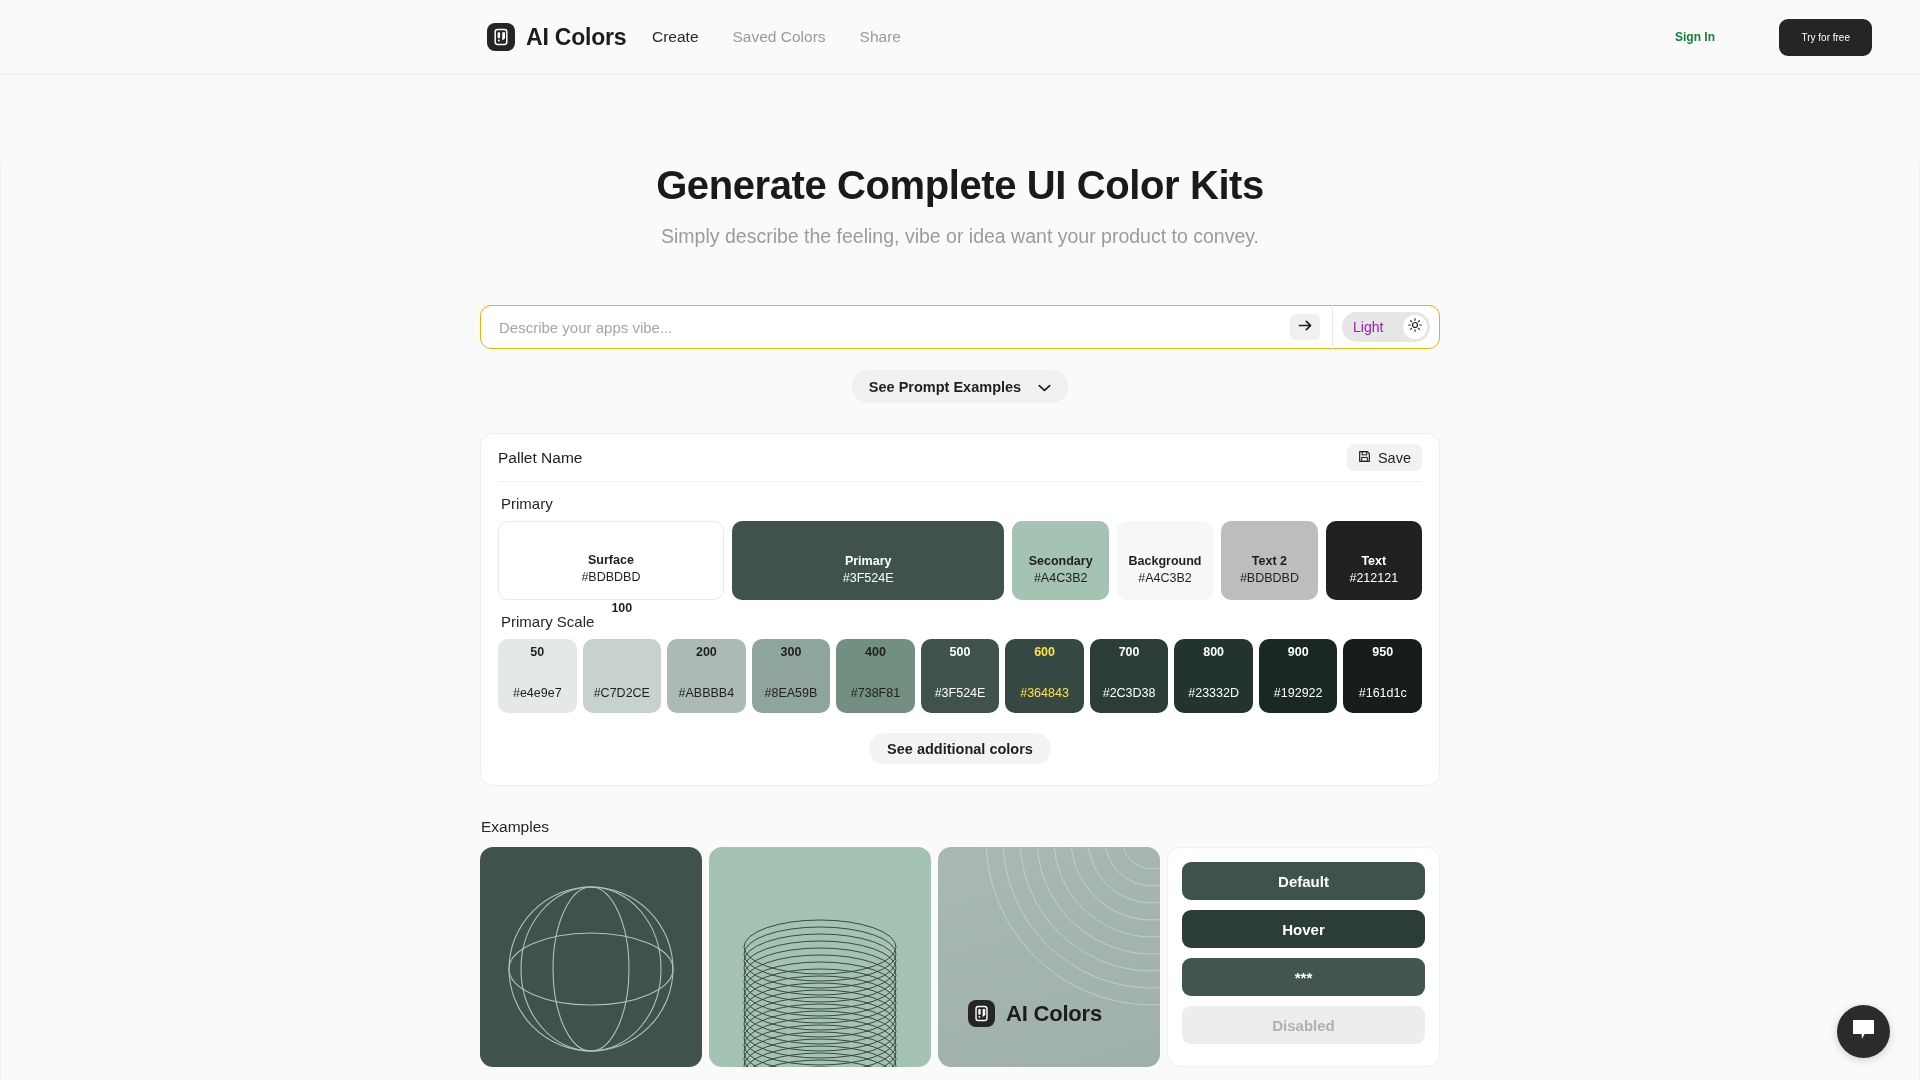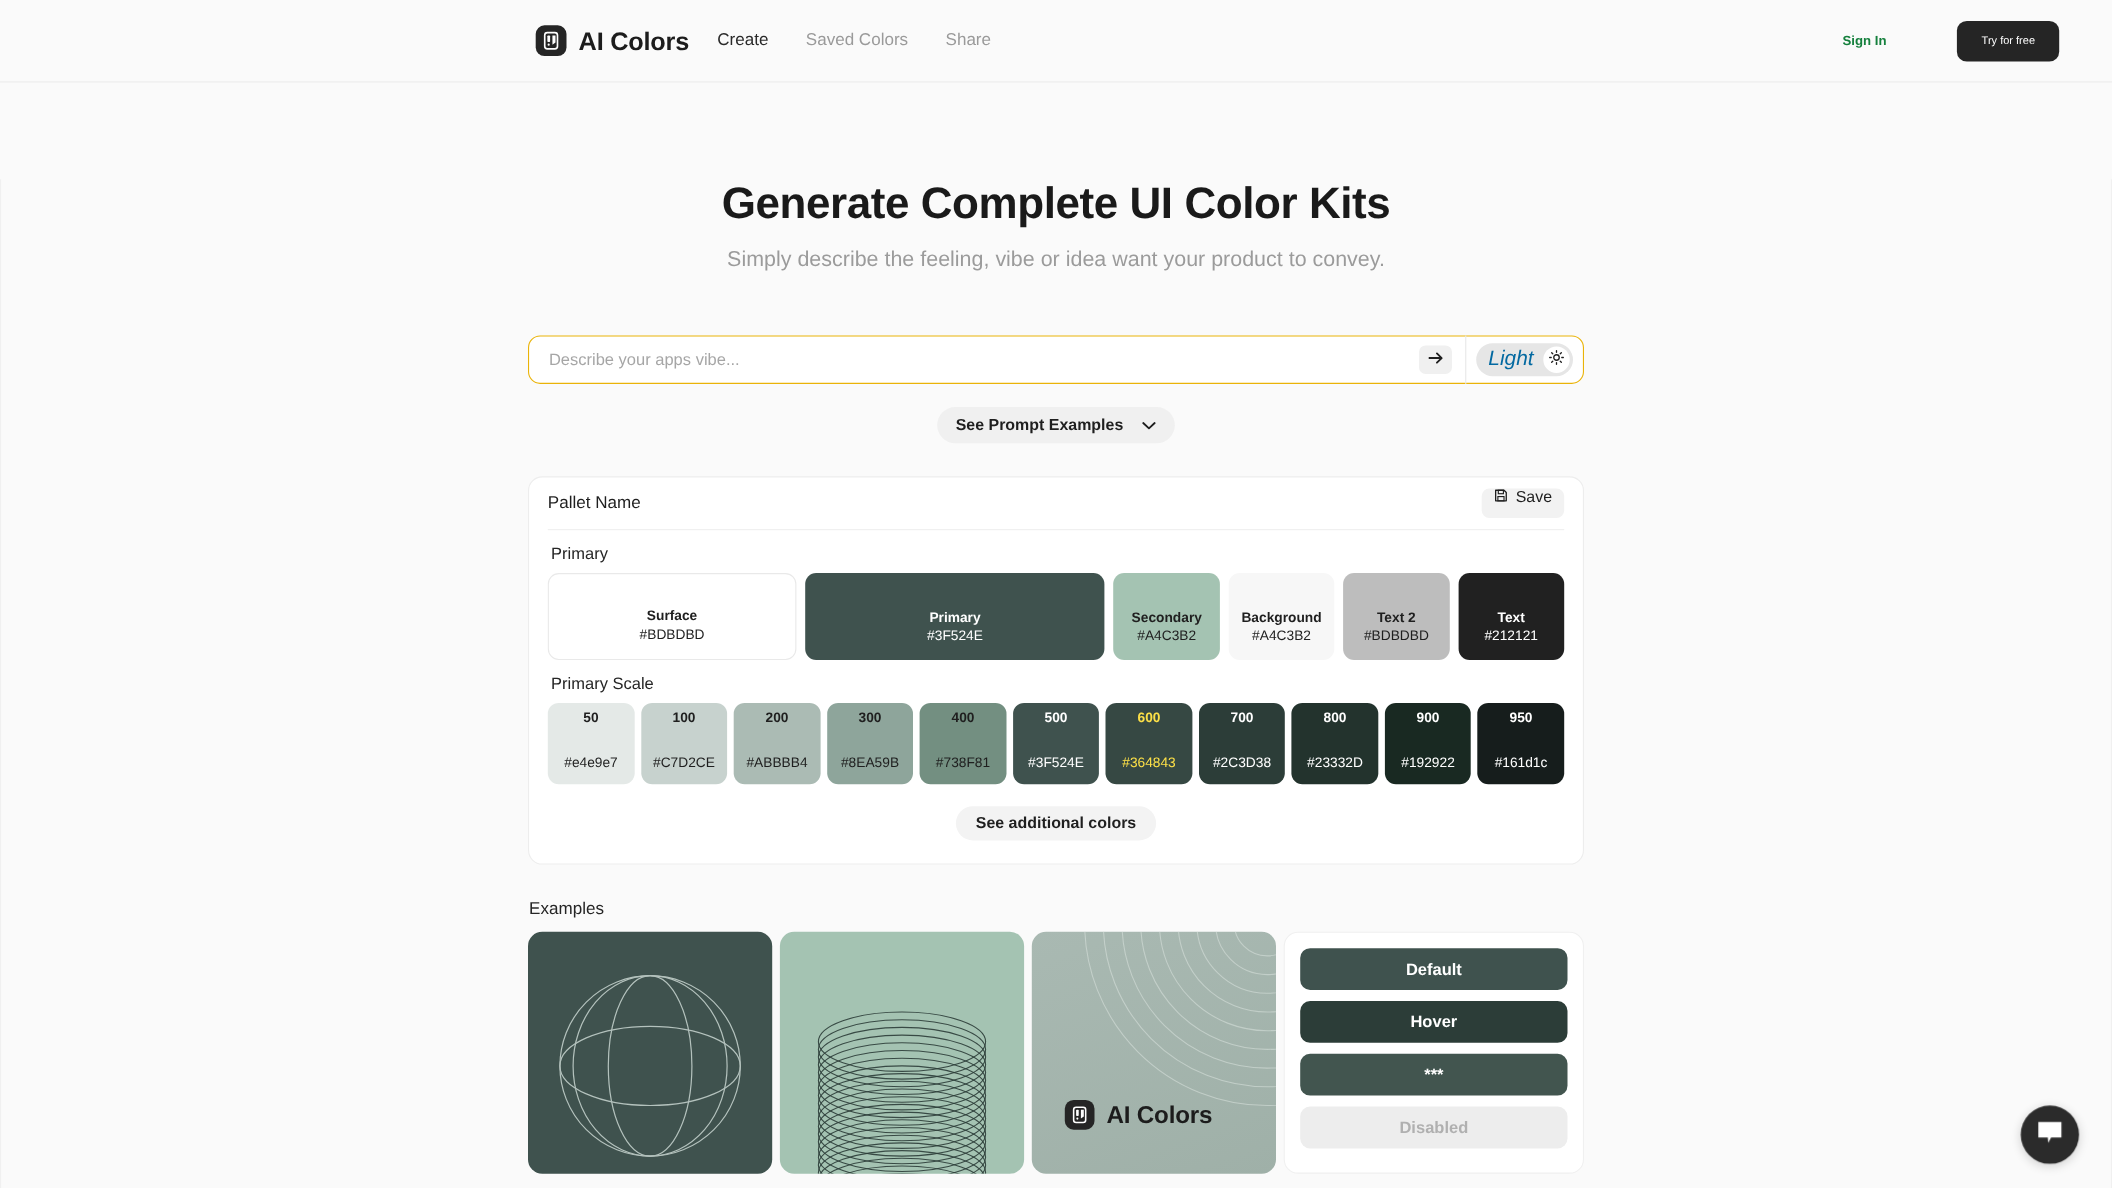--- a/index.html
+++ b/index.html
@@ -147,21 +147,21 @@
     width: 88px; height: 30px;
     margin: 0 9px;
     background: #e6e6e6;
     border-radius: 15px;
     display: flex; align-items: center;
     justify-content: space-between;
     padding: 0 3px 0 11px;
     cursor: pointer;
     flex-shrink: 0;
   }
-  .theme-label { font-size: 19px; color: #0369a1; font-weight: 400; font-style: italic; }
+  .theme-label { font-size: 14px; color: #a21caf; font-weight: 400; }
   .theme-knob {
     width: 24px; height: 24px; border-radius: 50%;
     background: #ffffff;
     display: flex; align-items: center; justify-content: center;
   }
 
   .examples-toggle {
     margin: 21px auto 0;
     width: 216px; height: 33px;
     background: #f0f0f0;
@@ -185,21 +185,21 @@
     border-radius: 13px;
     padding: 0 17px 17px;
   }
   .palette-head {
     height: 48px;
     display: flex; align-items: center; justify-content: space-between;
     border-bottom: 1px solid #efefef;
   }
   .palette-title { font-size: 15.5px; color: #1f1f1f; font-weight: 400; }
   .save-btn {
-    display: flex; align-items: flex-start; gap: 7px;
+    display: flex; align-items: center; gap: 7px;
     background: #f2f2f2;
     border: none; border-radius: 7px;
     height: 27px; padding: 0 11px;
     font-size: 14.5px; color: #1f1f1f;
     font-family: "Liberation Sans", sans-serif;
     cursor: pointer;
   }
 
   .section-label {
     font-size: 15px; color: #262626;
@@ -419,21 +419,21 @@
           <span class="hx">#212121</span>
         </div>
       </div>
 
     <div class="section-label">Primary Scale</div>
     <div class="scale-row" id="scale-row">
         <div class="scale-chip" style="background: rgb(228, 233, 231); color: rgb(31, 31, 31);">
           <span class="nm">50</span>
           <span class="hx">#e4e9e7</span>
         </div>
-        <div class="scale-chip" style="background: rgb(199, 210, 206); color: rgb(31, 31, 31);">
+        <div class="scale-chip" style="background: rgb(199, 210, 206); color: rgb(31, 31, 31); gap: 44px;">
           <span class="nm">100</span>
           <span class="hx">#C7D2CE</span>
         </div>
         <div class="scale-chip" style="background: rgb(171, 187, 180); color: rgb(31, 31, 31);">
           <span class="nm">200</span>
           <span class="hx">#ABBBB4</span>
         </div>
         <div class="scale-chip" style="background: rgb(142, 165, 155); color: rgb(31, 31, 31);">
           <span class="nm">300</span>
           <span class="hx">#8EA59B</span>

